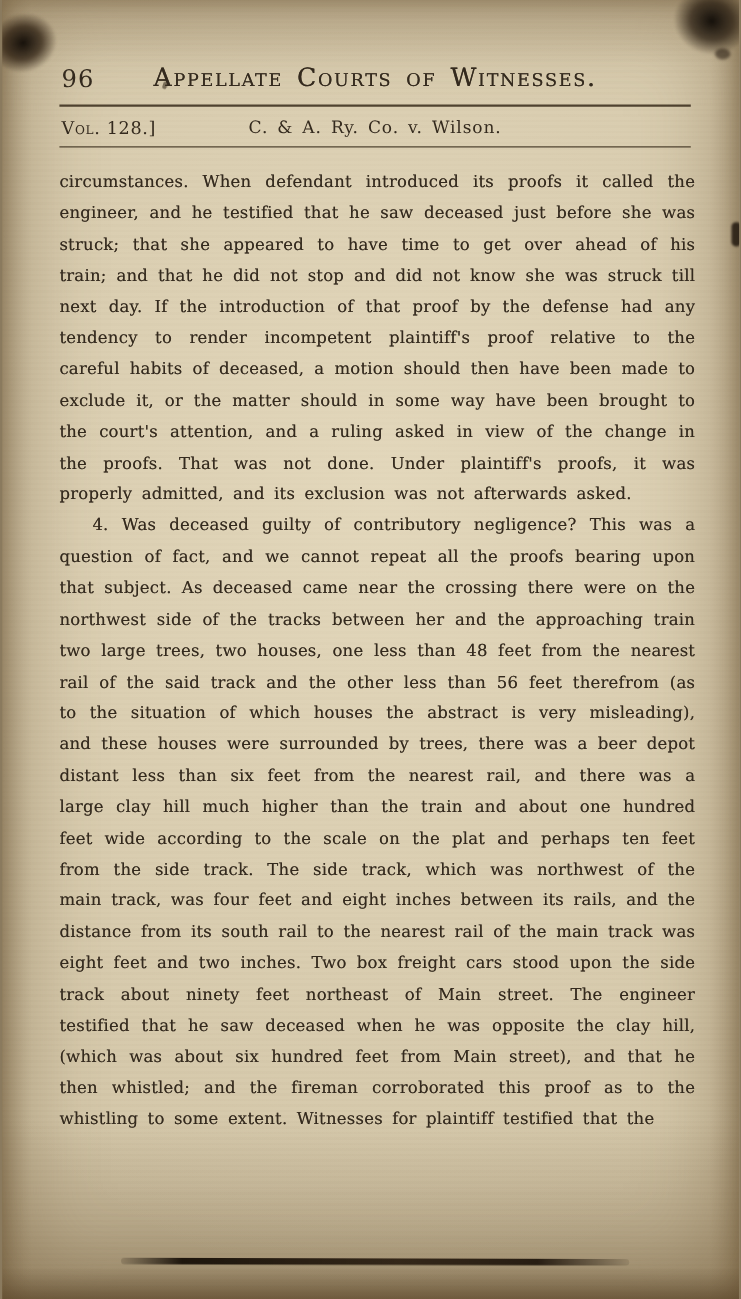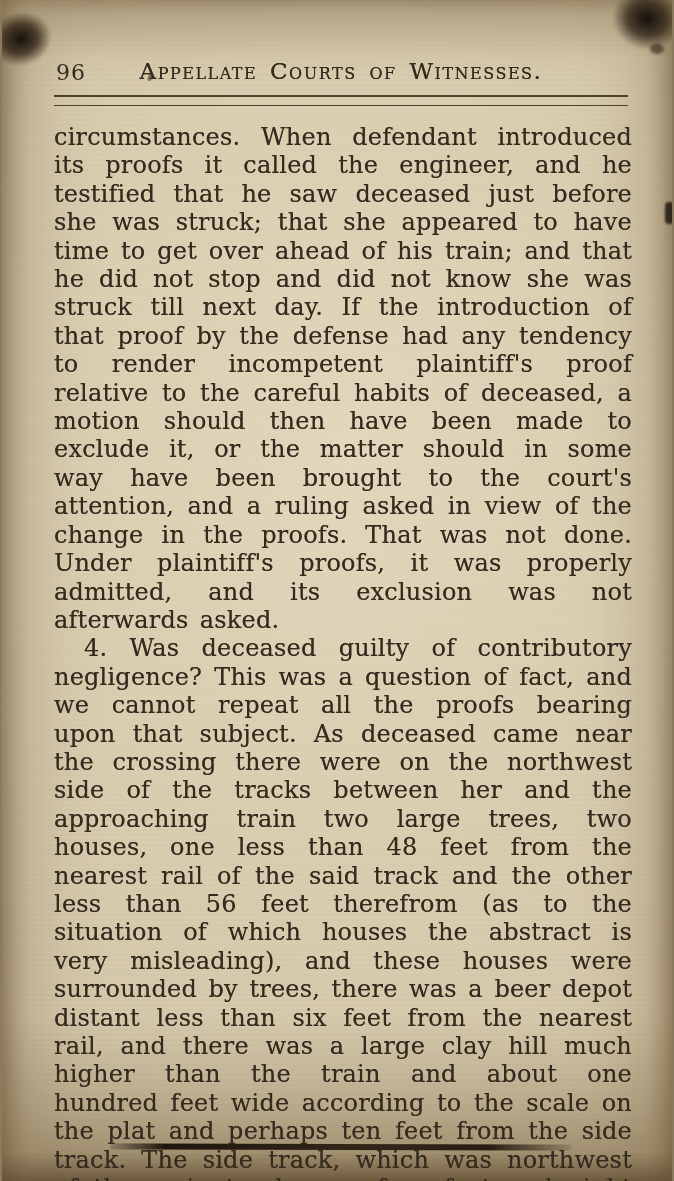--- a/index.html
+++ b/index.html
@@ -123,21 +123,21 @@
     font-size: 15.5px;
     letter-spacing: 0.8px;
     word-spacing: 2.5px;
   }
   .body-text {
     margin-top: 17px;
     width: 578px;
   }
   .para {
     margin: 0;
-    font-size: 24px;
+    font-size: 15px;
     line-height: 28.4px;
     text-align: justify;
     word-spacing: 3.5px;
     letter-spacing: 0.2px;
     hyphens: auto;
     -webkit-hyphens: auto;
     text-shadow: 0 0 0.4px rgba(52,42,30,0.65);
   }
   .para.indent { text-indent: 30px; }
 </style>
@@ -156,20 +156,24 @@
 
   <div class="content">
 
     <div class="header-row">
       <span class="page-num">96</span>
       <span class="header-title">Appellate Courts of Witnesses.</span>
     </div>
 
     <hr class="rule rule-1">
 
+    <div class="subheader-row">
+      <span class="vol-label">Vol. 128.]</span>
+      <span class="case-name">C. &amp; A. Ry. Co. v. Wilson.</span>
+    </div>
 
     <hr class="rule rule-2">
 
     <div class="body-text">
       <p class="para">circumstances. When defendant introduced its proofs it called the engineer, and he testified that he saw deceased just before she was struck; that she appeared to have time to get over ahead of his train; and that he did not stop and did not know she was struck till next day. If the introduction of that proof by the defense had any tendency to render incompetent plaintiff's proof relative to the careful habits of deceased, a motion should then have been made to exclude it, or the matter should in some way have been brought to the court's attention, and a ruling asked in view of the change in the proofs. That was not done. Under plaintiff's proofs, it was properly admitted, and its exclusion was not afterwards asked.</p>
       <p class="para indent">4. Was deceased guilty of contributory negligence? This was a question of fact, and we cannot repeat all the proofs bearing upon that subject. As deceased came near the crossing there were on the northwest side of the tracks between her and the approaching train two large trees, two houses, one less than 48 feet from the nearest rail of the said track and the other less than 56 feet therefrom (as to the situation of which houses the abstract is very misleading), and these houses were surrounded by trees, there was a beer depot distant less than six feet from the nearest rail, and there was a large clay hill much higher than the train and about one hundred feet wide according to the scale on the plat and perhaps ten feet from the side track. The side track, which was northwest of the main track, was four feet and eight inches between its rails, and the distance from its south rail to the nearest rail of the main track was eight feet and two inches. Two box freight cars stood upon the side track about ninety feet northeast of Main street. The engineer testified that he saw deceased when he was opposite the clay hill, (which was about six hundred feet from Main street), and that he then whistled; and the fireman corroborated this proof as to the whistling to some extent. Witnesses for plaintiff testified that the</p>
     </div>
 
   </div>
 </div>

